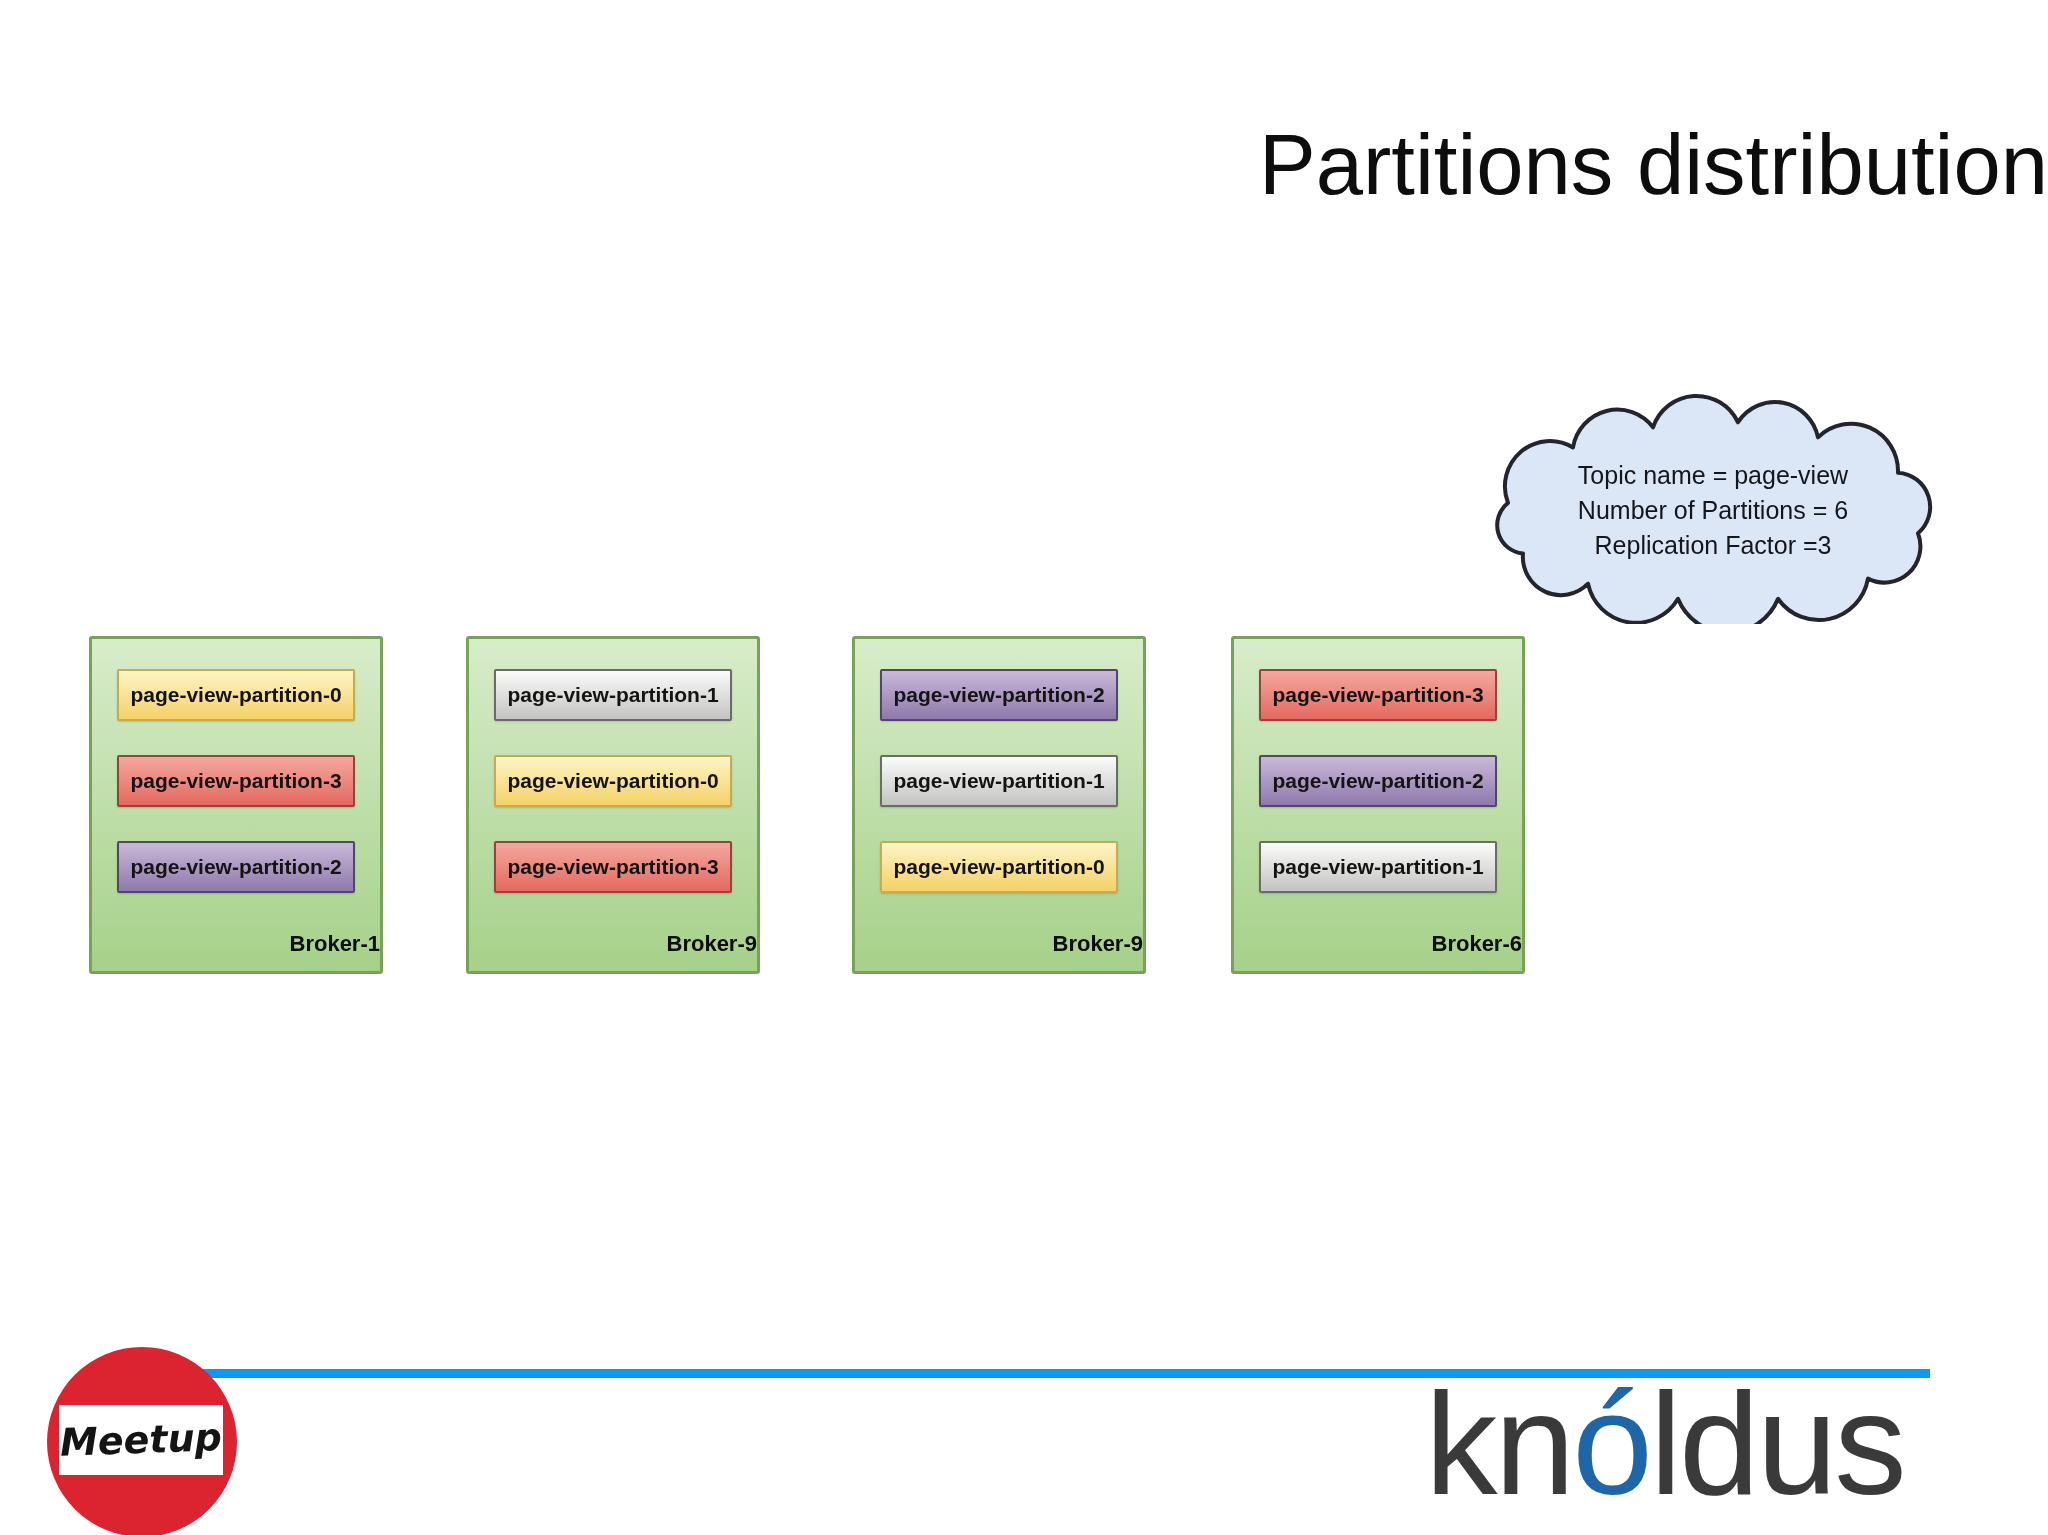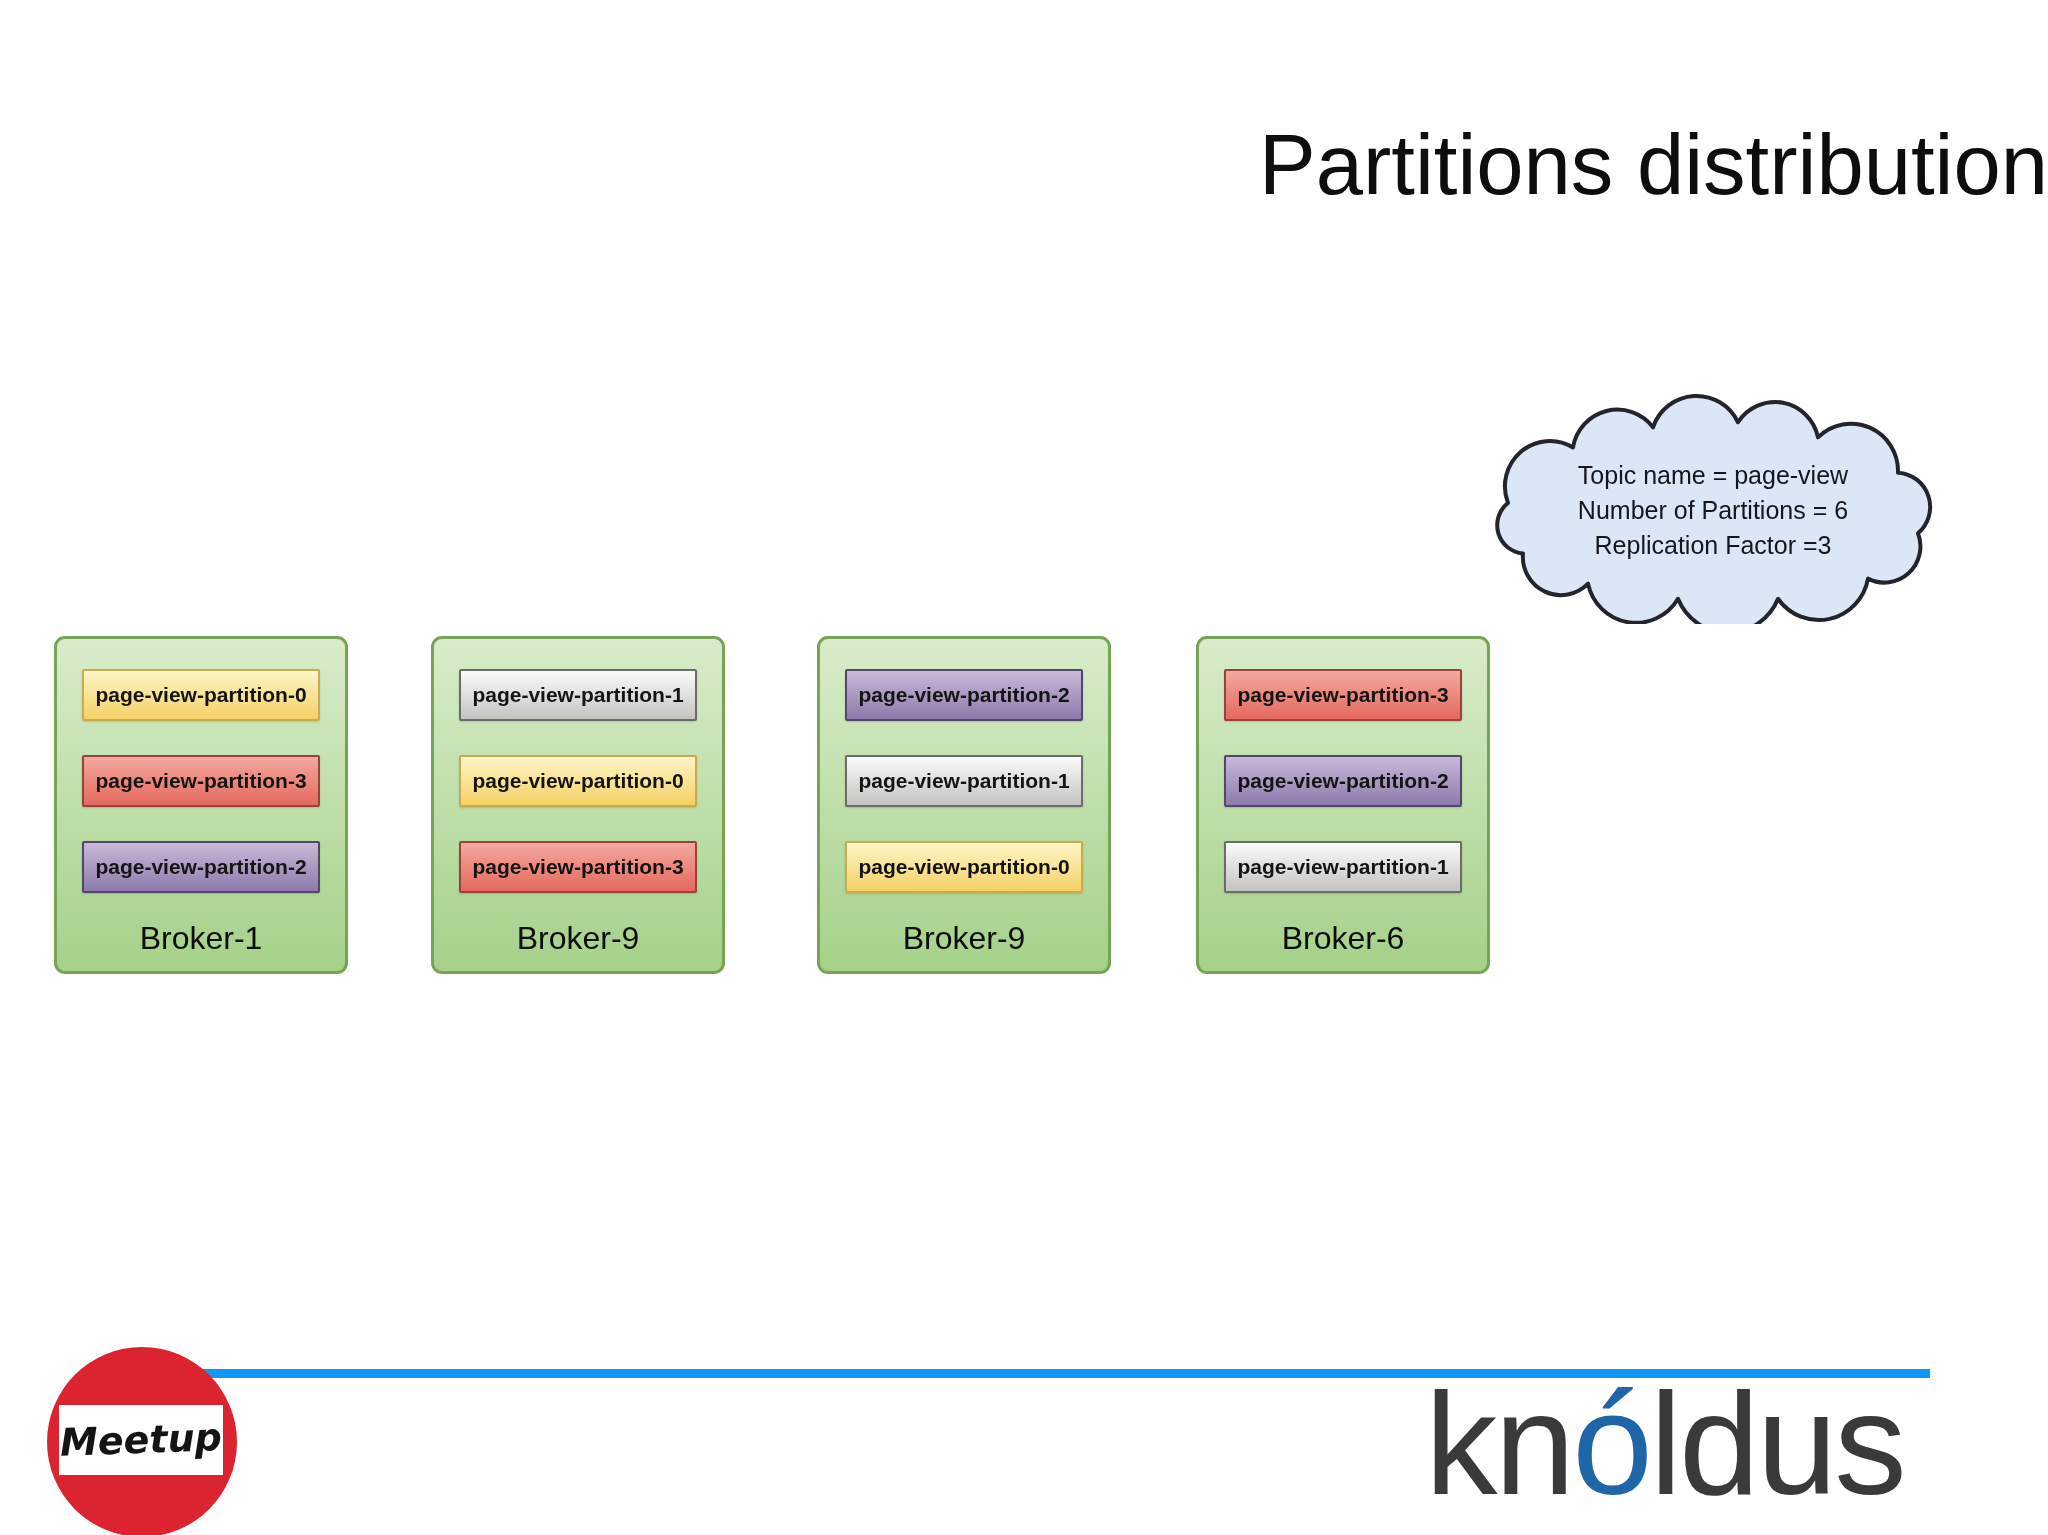--- a/index.html
+++ b/index.html
@@ -22,40 +22,41 @@
     position:absolute;left:0;top:0;width:100%;height:100%;
     display:flex;flex-direction:column;align-items:center;justify-content:center;
     padding-top:4px;box-sizing:border-box;
     font-size:25px;line-height:35px;color:#15151c;text-align:center;
   }
 
   
   .brokers{position:absolute;left:0;top:0;width:100%;height:100%;}
   .broker{
     position:absolute;top:636px;width:294px;height:338px;
-    border:3px solid #76a356;border-radius:11px;box-sizing:border-box;
+    border:3px solid #76a356;border-radius:3px;box-sizing:border-box;
     background:linear-gradient(180deg,#d8ecca,#a6d189);
+    margin-left:35px;
   }
   .broker:nth-child(1){left:54px;}
   .broker:nth-child(2){left:431px;}
   .broker:nth-child(3){left:817px;}
   .broker:nth-child(4){left:1196px;}
 
   .pill{
     width:238px;height:52px;margin:34px auto 0 auto;
     border:2px solid #888;border-radius:2px;box-sizing:border-box;
     display:flex;align-items:center;justify-content:center;
     font-size:21px;font-weight:bold;color:#141414;
     box-shadow:0 1px 2px rgba(0,0,0,0.15);
   }
   .pill:first-child{margin-top:30px;}
 
   .broker-label{
     position:absolute;bottom:14px;left:0;width:100%;
-    text-align:center;font-size:32px;font-weight:normal;color:#0d0d0d;
+    text-align:right;font-size:22px;font-weight:bold;color:#0d0d0d;
   }
 
   
   .accent-line{position:absolute;left:150px;top:1369px;width:1780px;height:9px;background:#0e97f4;z-index:1;}
 
   .meetup{
     position:absolute;left:47px;top:1347px;width:190px;height:190px;border-radius:50%;
     background:#dc2430;z-index:2;
   }
   .meetup-band{

